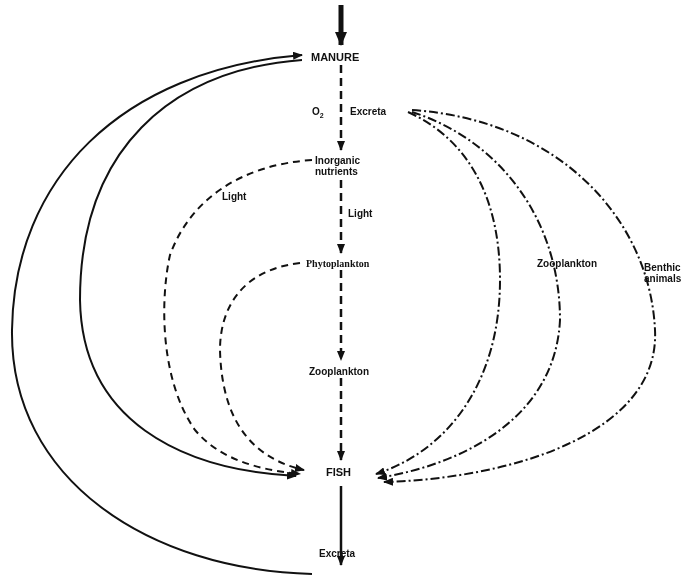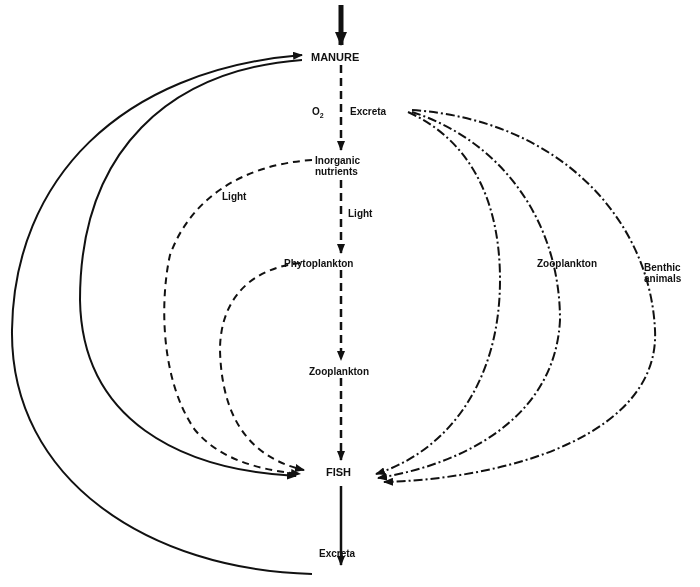--- a/index.html
+++ b/index.html
@@ -50,21 +50,21 @@
 
   <div class="lbl big" style="left:311px;top:52px;">MANURE</div>
   <div class="lbl" style="left:312px;top:106px;"><span>O</span><sub>2</sub></div>
   <div class="lbl" style="left:350px;top:106px;">Excreta</div>
   <div class="lbl center" style="left:315px;top:155px;width:56px;">
     <div>Inorganic</div>
     <div>nutrients</div>
   </div>
   <div class="lbl" style="left:348px;top:208px;">Light</div>
   <div class="lbl" style="left:222px;top:191px;">Light</div>
-  <div class="lbl" style="left:284px;top:258px;">Phytoplankton</div>
+  <div class="lbl" style="left:306px;top:258px;font-family:Liberation Serif, serif;">Phytoplankton</div>
   <div class="lbl" style="left:309px;top:366px;">Zooplankton</div>
   <div class="lbl" style="left:537px;top:258px;">Zooplankton</div>
   <div class="lbl center" style="left:644px;top:254px;width:60px;margin-top:8px;">
     <div>Benthic</div>
     <div>animals</div>
   </div>
   <div class="lbl big" style="left:326px;top:467px;">FISH</div>
   <div class="lbl" style="left:319px;top:548px;">Excreta</div>
 </div>
 

